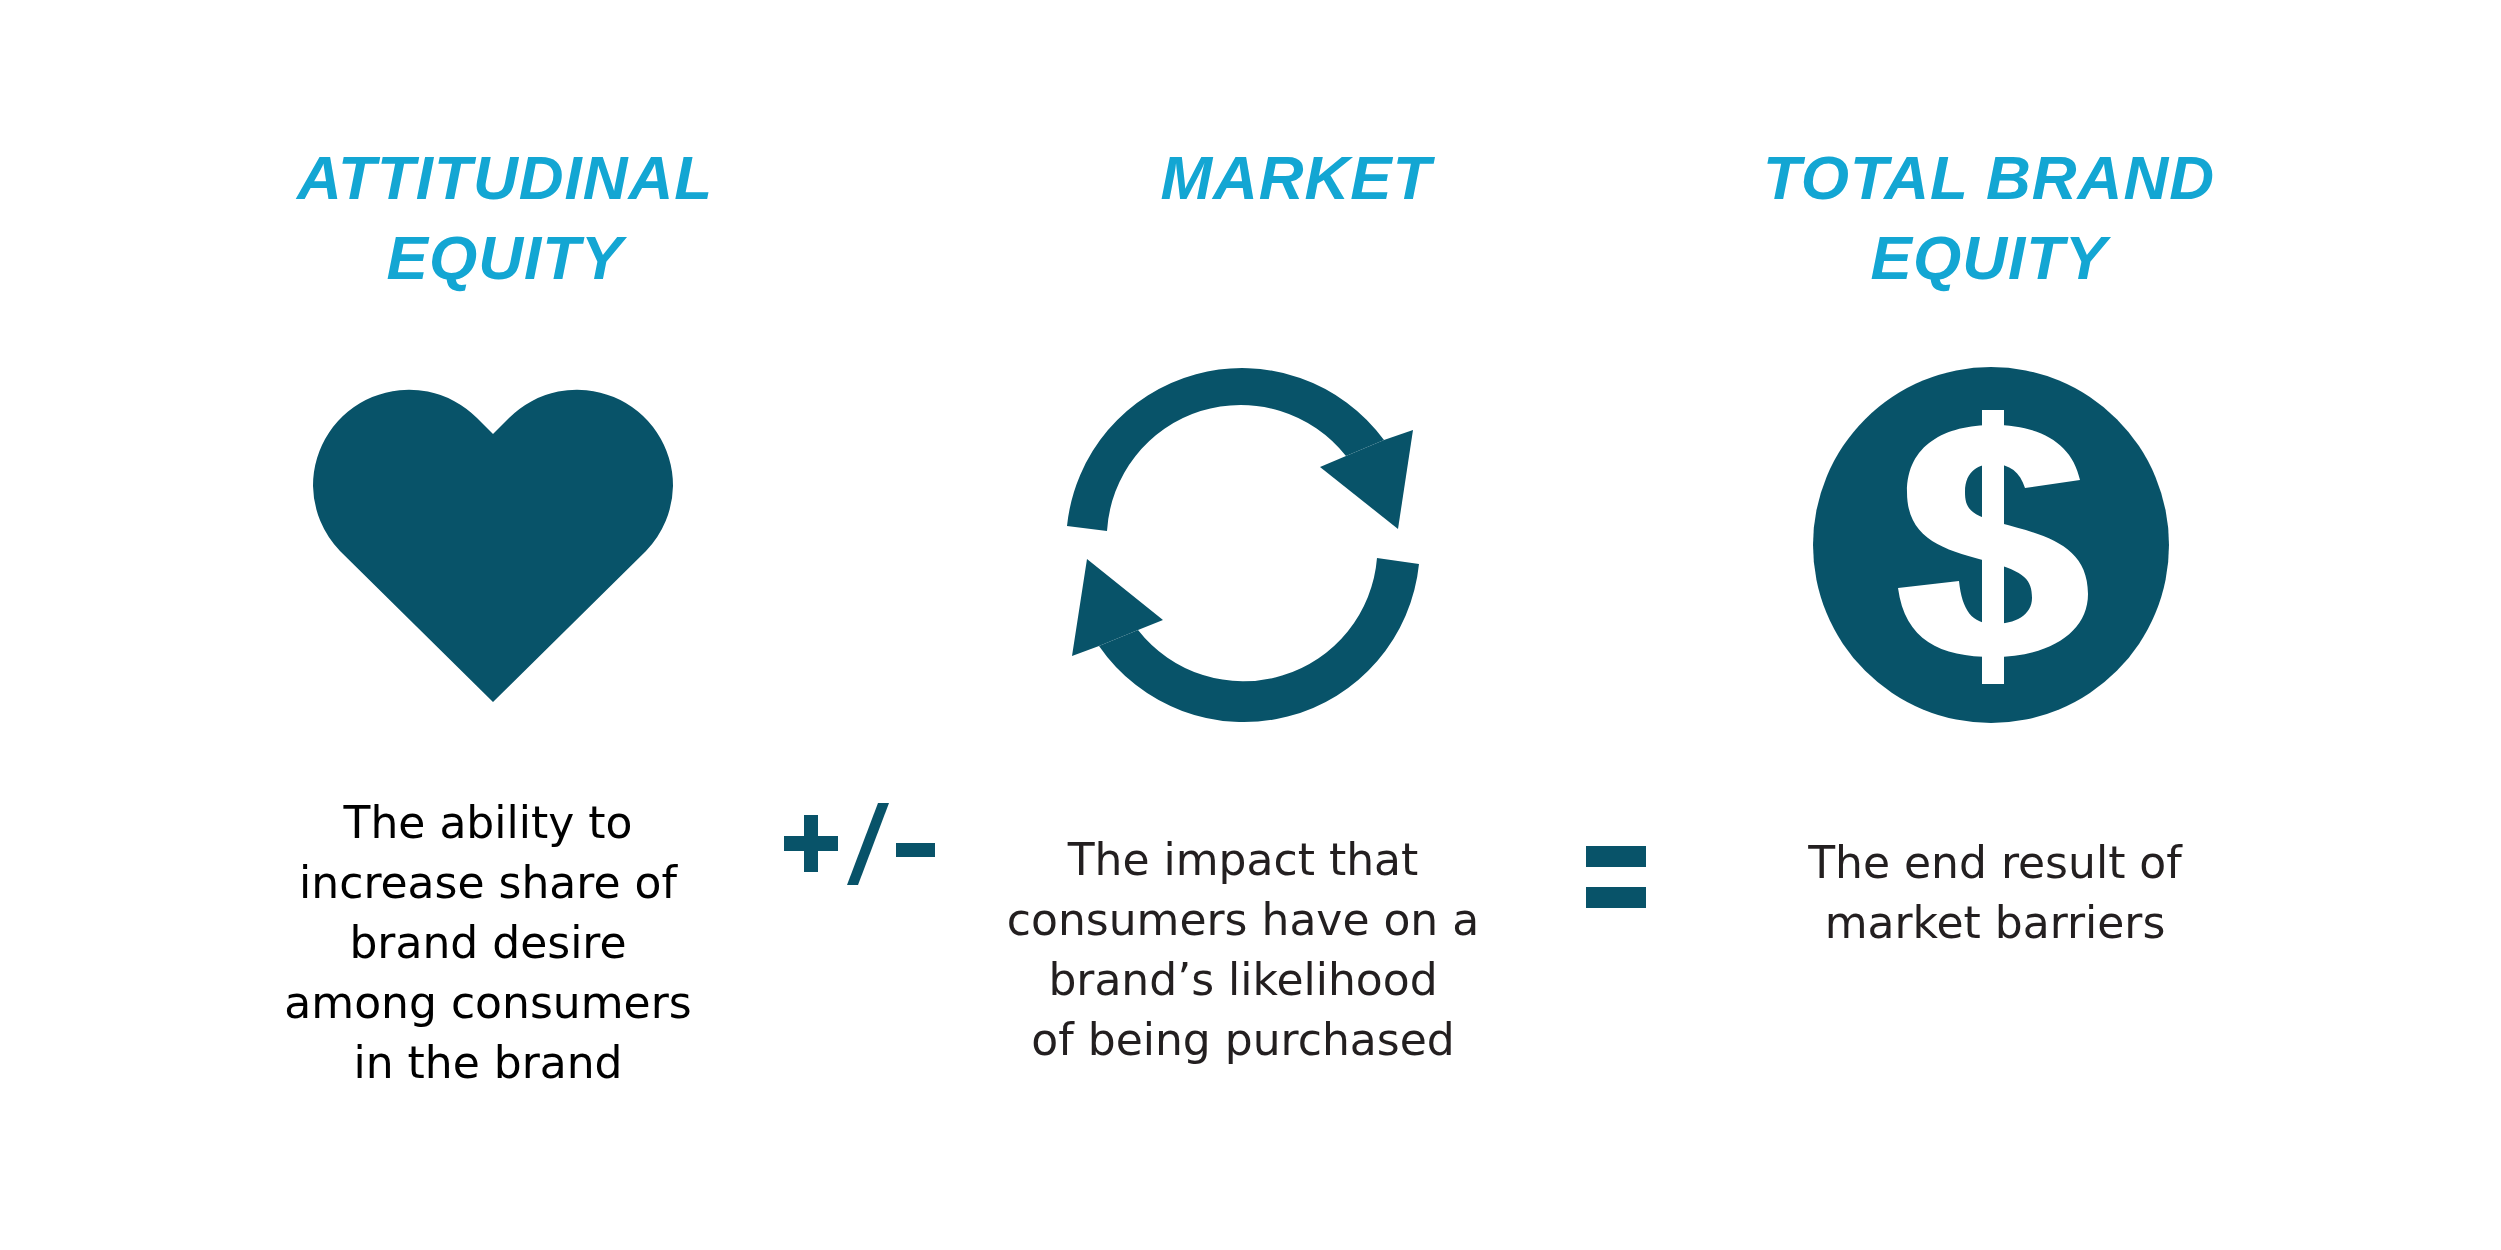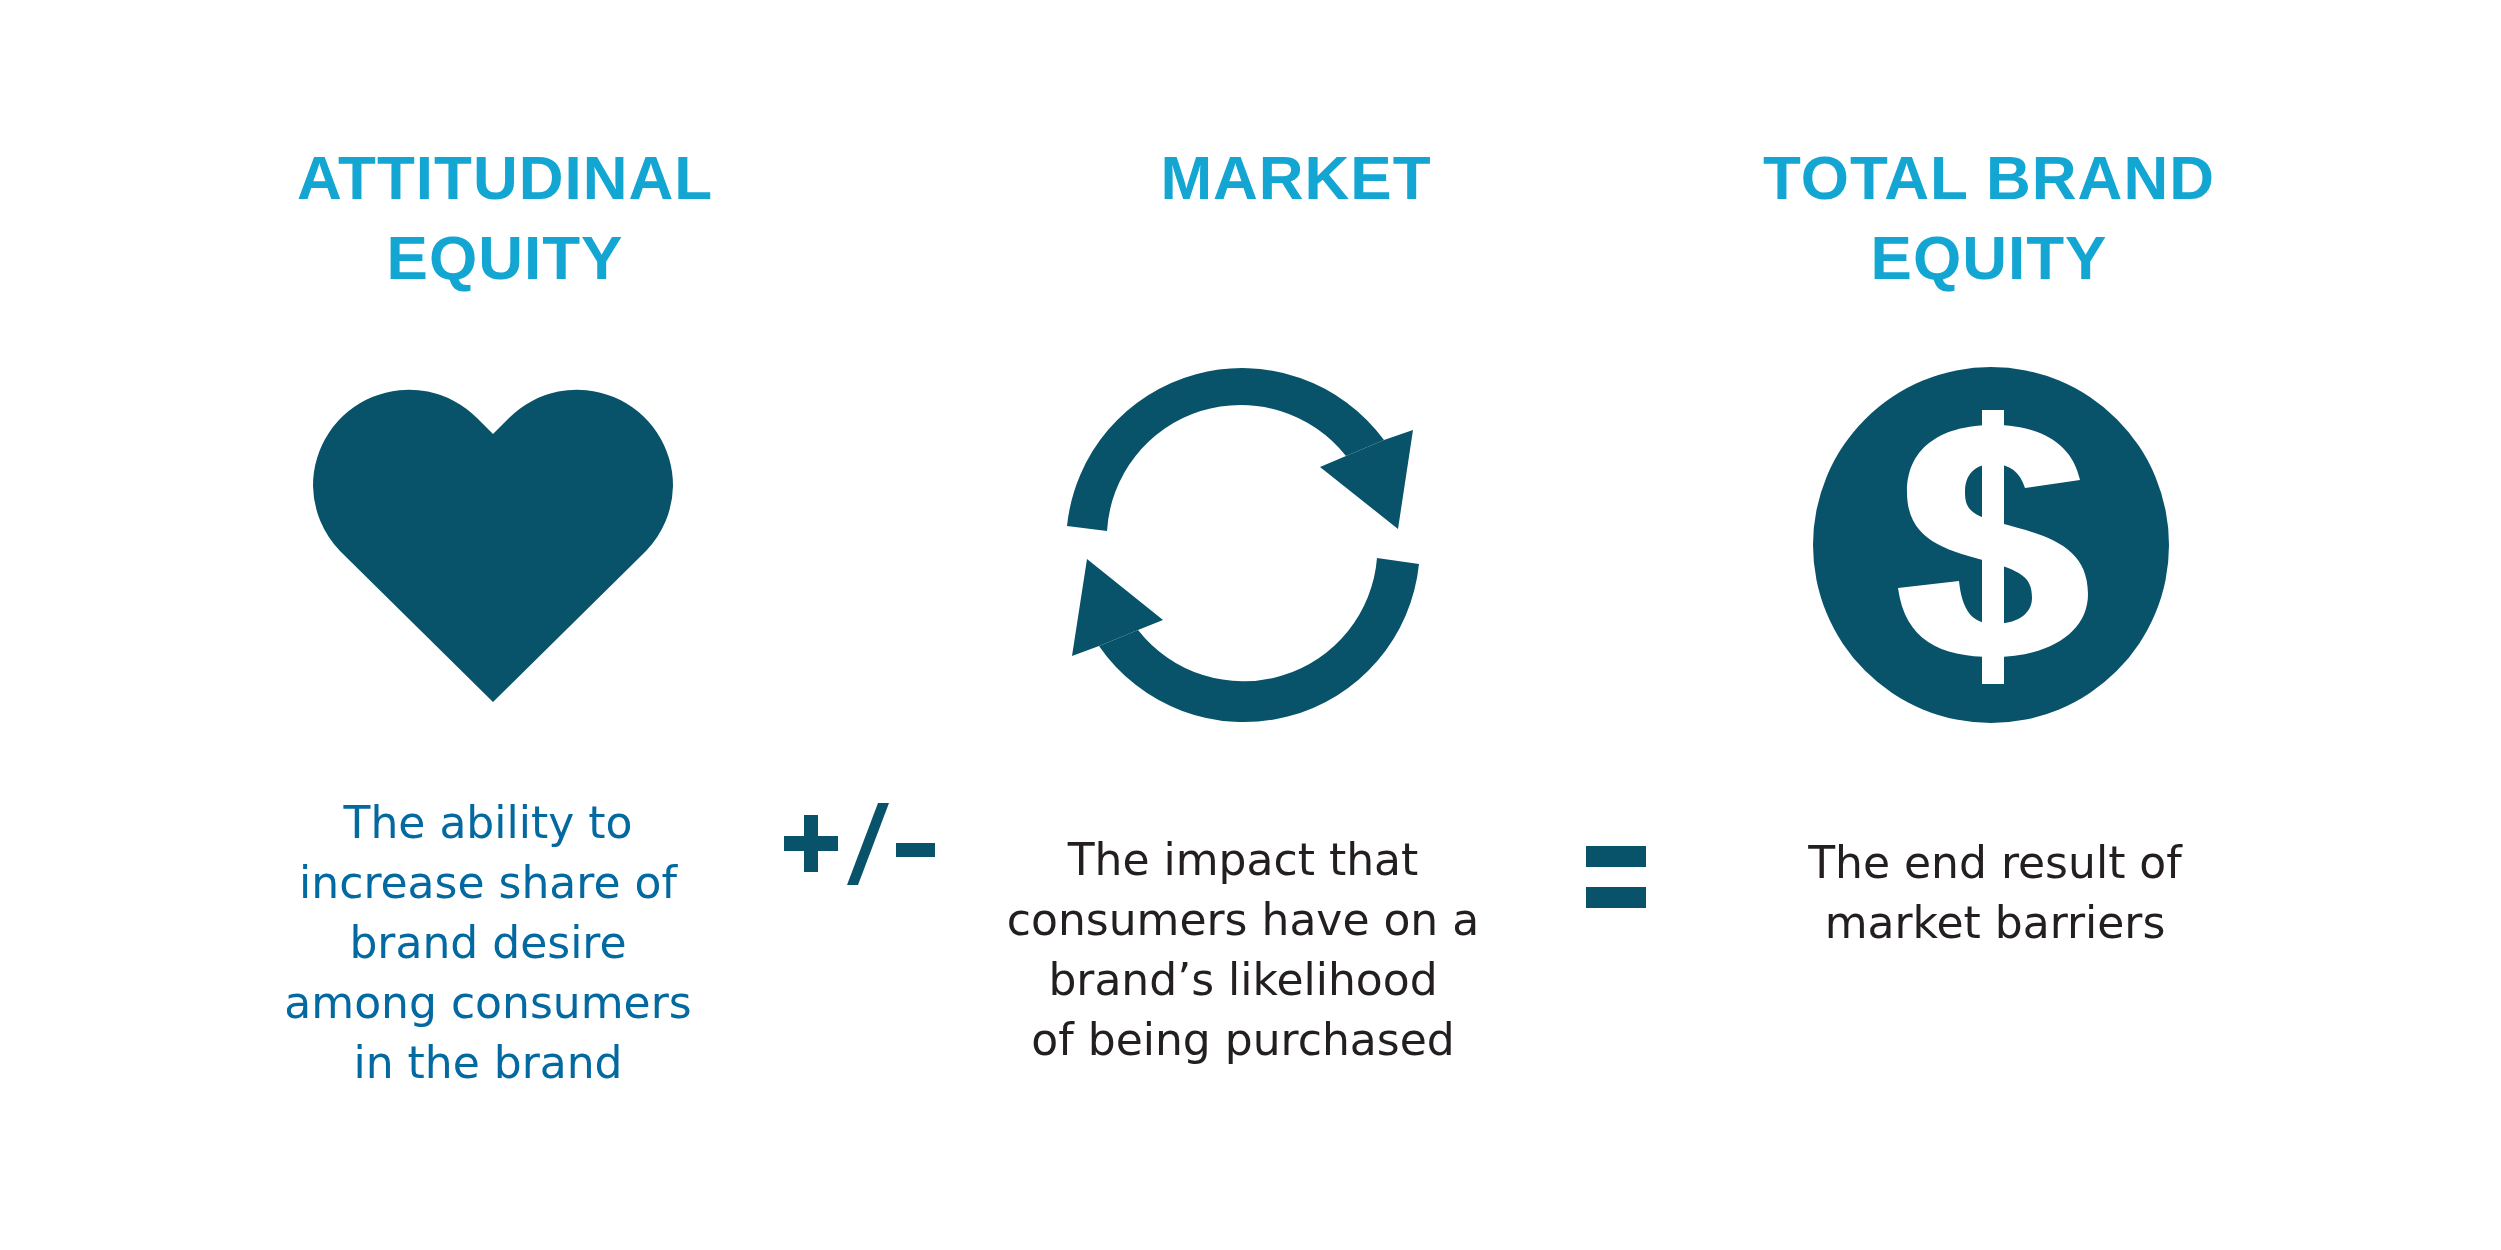--- a/index.html
+++ b/index.html
@@ -7,21 +7,21 @@
   .heading {
     position: absolute;
     width: 600px;
     text-align: center;
     font-family: "Liberation Sans", sans-serif;
     font-weight: bold;
     font-size: 62px;
     line-height: 80px;
     letter-spacing: 1px;
   }
-  .heading span { display: block; }
+  .heading span { display: block; font-style: italic; }
   .desc {
     position: absolute;
     width: 560px;
     text-align: center;
     font-family: "DejaVu Sans", sans-serif;
     font-size: 44px;
     line-height: 60px;
   }
   .desc span { display: block; white-space: nowrap; }
   .icon { position: absolute; }
@@ -37,21 +37,21 @@
 <svg class="icon" style="left:300px; top:380px;" width="390" height="330" viewBox="300 380 390 330">
   <path fill="#085369" d="M493 434
     L477 418 A96 96 0 0 0 313 486
     A96 96 0 0 0 340 551
     L493 702
     L646 551
     A96 96 0 0 0 673 486
     A96 96 0 0 0 509 418 Z"></path>
 </svg>
 
-<div class="desc" style="left:208px; top:793px; color:#0369a1;">
+<div class="desc" style="left:208px; top:793px; color:#000000;">
   <span>The ability to</span>
   <span>increase share of</span>
   <span>brand desire</span>
   <span>among consumers</span>
   <span>in the brand</span>
 </div>
 
 <svg class="icon" style="left:780px; top:800px;" width="160" height="90" viewBox="780 800 160 90">
   <rect x="784" y="836" width="54" height="15" fill="#085369"></rect>
   <rect x="804" y="815" width="14" height="57" fill="#085369"></rect>

